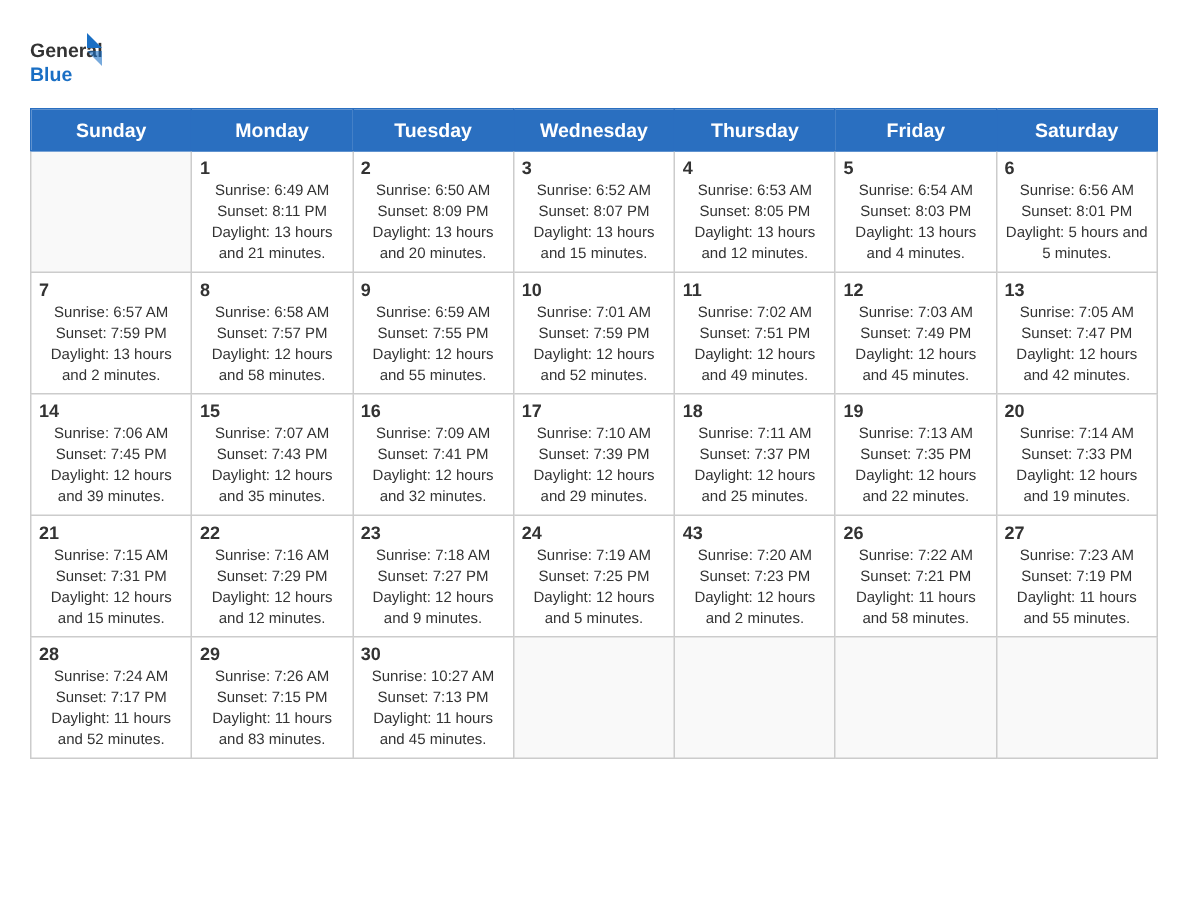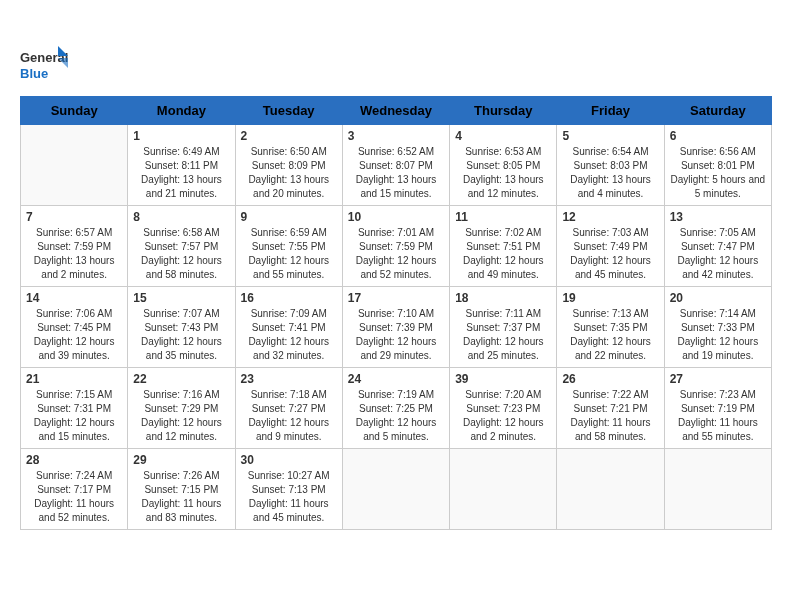--- a/index.html
+++ b/index.html
@@ -13,42 +13,41 @@
     .header {
       display: flex;
       justify-content: space-between;
       align-items: flex-start;
       margin-bottom: 10px;
     }
     .logo {
       display: flex;
       align-items: center;
       gap: 6px;
-      margin-top: 24px;
     }
     .title-area {
       text-align: right;
     }
     .month-title {
       font-size: 32px;
       color: #333;
       font-weight: normal;
     }
     .subtitle {
       font-size: 14px;
       color: #555;
     }
     table {
       width: 100%;
       border-collapse: collapse;
       table-layout: fixed;
     }
     thead th {
       background: #2a6fc0;
-      color: #000000;
+      color: #ffffff;
       font-size: 13px;
       padding: 6px 4px;
       text-align: center;
       border: 1px solid #2a6fc0;
     }
     tbody td {
       border: 1px solid #ccc;
       vertical-align: top;
       padding: 4px 5px;
       font-size: 10.5px;
@@ -293,21 +292,21 @@
       </td>
         <td>
         <span class="day-num">24</span>
         <div class="cell-content">
           <span>Sunrise: 7:19 AM</span><br>
           <span>Sunset: 7:25 PM</span><br>
           <span>Daylight: 12 hours and 5 minutes.</span>
         </div>
       </td>
         <td>
-        <span class="day-num">39</span>
+        <span class="day-num">43</span>
         <div class="cell-content">
           <span>Sunrise: 7:20 AM</span><br>
           <span>Sunset: 7:23 PM</span><br>
           <span>Daylight: 12 hours and 2 minutes.</span>
         </div>
       </td>
         <td>
         <span class="day-num">26</span>
         <div class="cell-content">
           <span>Sunrise: 7:22 AM</span><br>

